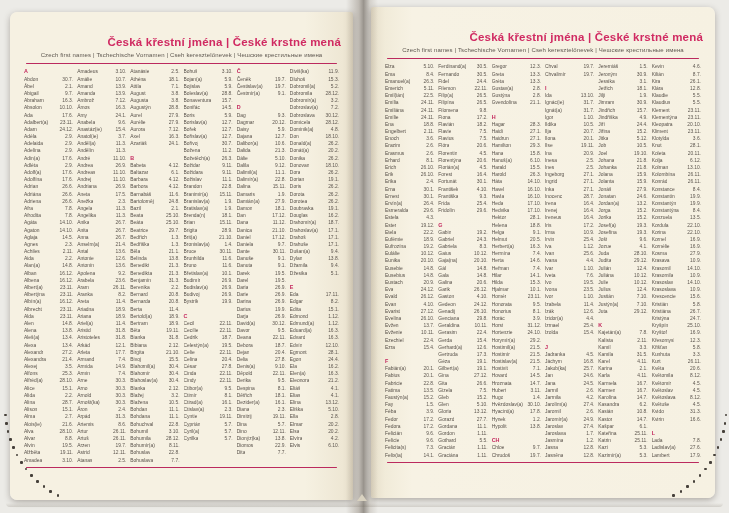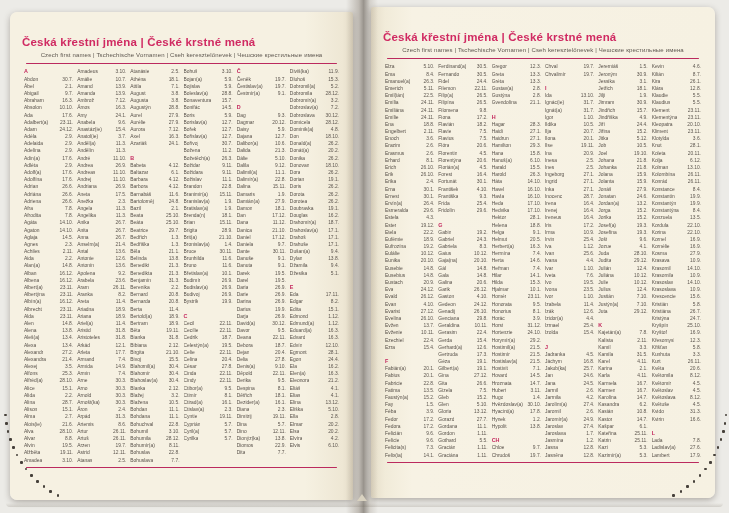--- a/index.html
+++ b/index.html
@@ -3,21 +3,21 @@
 <meta charset="utf-8">
 <style>
   html,body{margin:0;padding:0;}
   body{width:729px;height:513px;background:#ecebe7;font-family:"Liberation Sans",sans-serif;position:relative;overflow:hidden;}
   .book{position:absolute;inset:0;}
   .page{position:absolute;background:linear-gradient(180deg,#f7f2e4 0%,#f5efdf 60%,#f2ecdb 100%);box-shadow:0 2px 6px rgba(60,50,40,.35);}
   .page-left{left:10px;top:12px;width:343px;height:488px;border-radius:7px 2px 2px 7px;background:linear-gradient(90deg,#f6f1e2 0%,#f6f1e2 86%,#eee7d4 97%,#e2dac6 100%);}
   .page-right{left:371px;top:7px;width:344px;height:491px;border-radius:2px 7px 7px 2px;background:linear-gradient(90deg,#e5ddc9 0%,#f1ebd9 4%,#f7f2e4 12%,#f6f1e2 100%);}
   .gutter{position:absolute;left:346px;top:0;width:32px;height:513px;background:linear-gradient(90deg,rgba(80,65,50,0) 0%,rgba(80,65,50,.28) 40%,rgba(50,40,30,.45) 55%,rgba(80,65,50,.15) 75%,rgba(80,65,50,0) 100%);pointer-events:none;}
   .page-inner{position:absolute;inset:0;padding:24px 12px 0 12px;box-sizing:border-box;}
-  .title{text-align:left;font-size:11.5px;font-weight:bold;color:#d02a62;letter-spacing:.2px;}
+  .title{text-align:right;font-size:11.5px;font-weight:bold;color:#d02a62;letter-spacing:.2px;}
   .subtitle{text-align:center;font-size:6px;color:#5d564f;margin-top:4px;letter-spacing:.15px;}
   .rule{height:1.4px;background:#bb2a5e;margin:5px 4px 4px 4px;border-radius:1px;}
   .rule.bottom{margin-top:3px;}
   .cols{display:flex;gap:4px;padding:0 2px;}
   .col{flex:1 1 0;min-width:0;}
   .row{display:flex;justify-content:space-between;align-items:baseline;height:7.2px;line-height:7.2px;font-size:4.9px;color:#564f48;}
   .row .nm{white-space:nowrap;overflow:hidden;}
   .row .dt{white-space:nowrap;margin-left:2px;color:#5d564f;}
   .row.hdr{font-weight:bold;color:#c4275d;font-size:5.4px;}
   .dots{position:absolute;pointer-events:none;}

